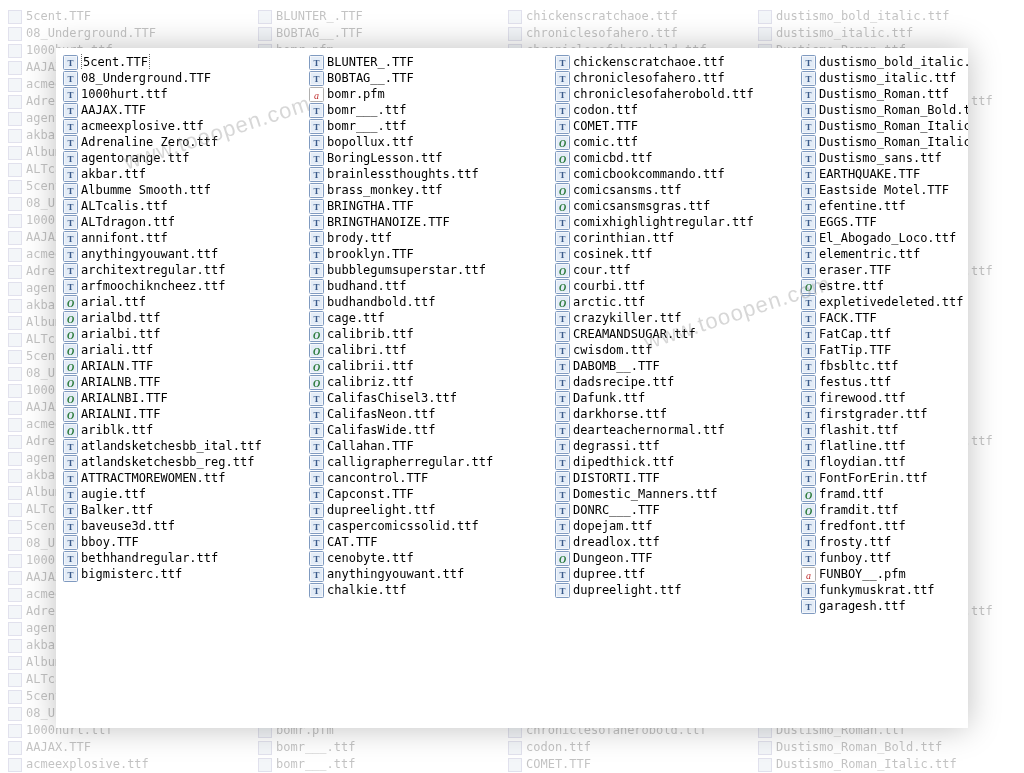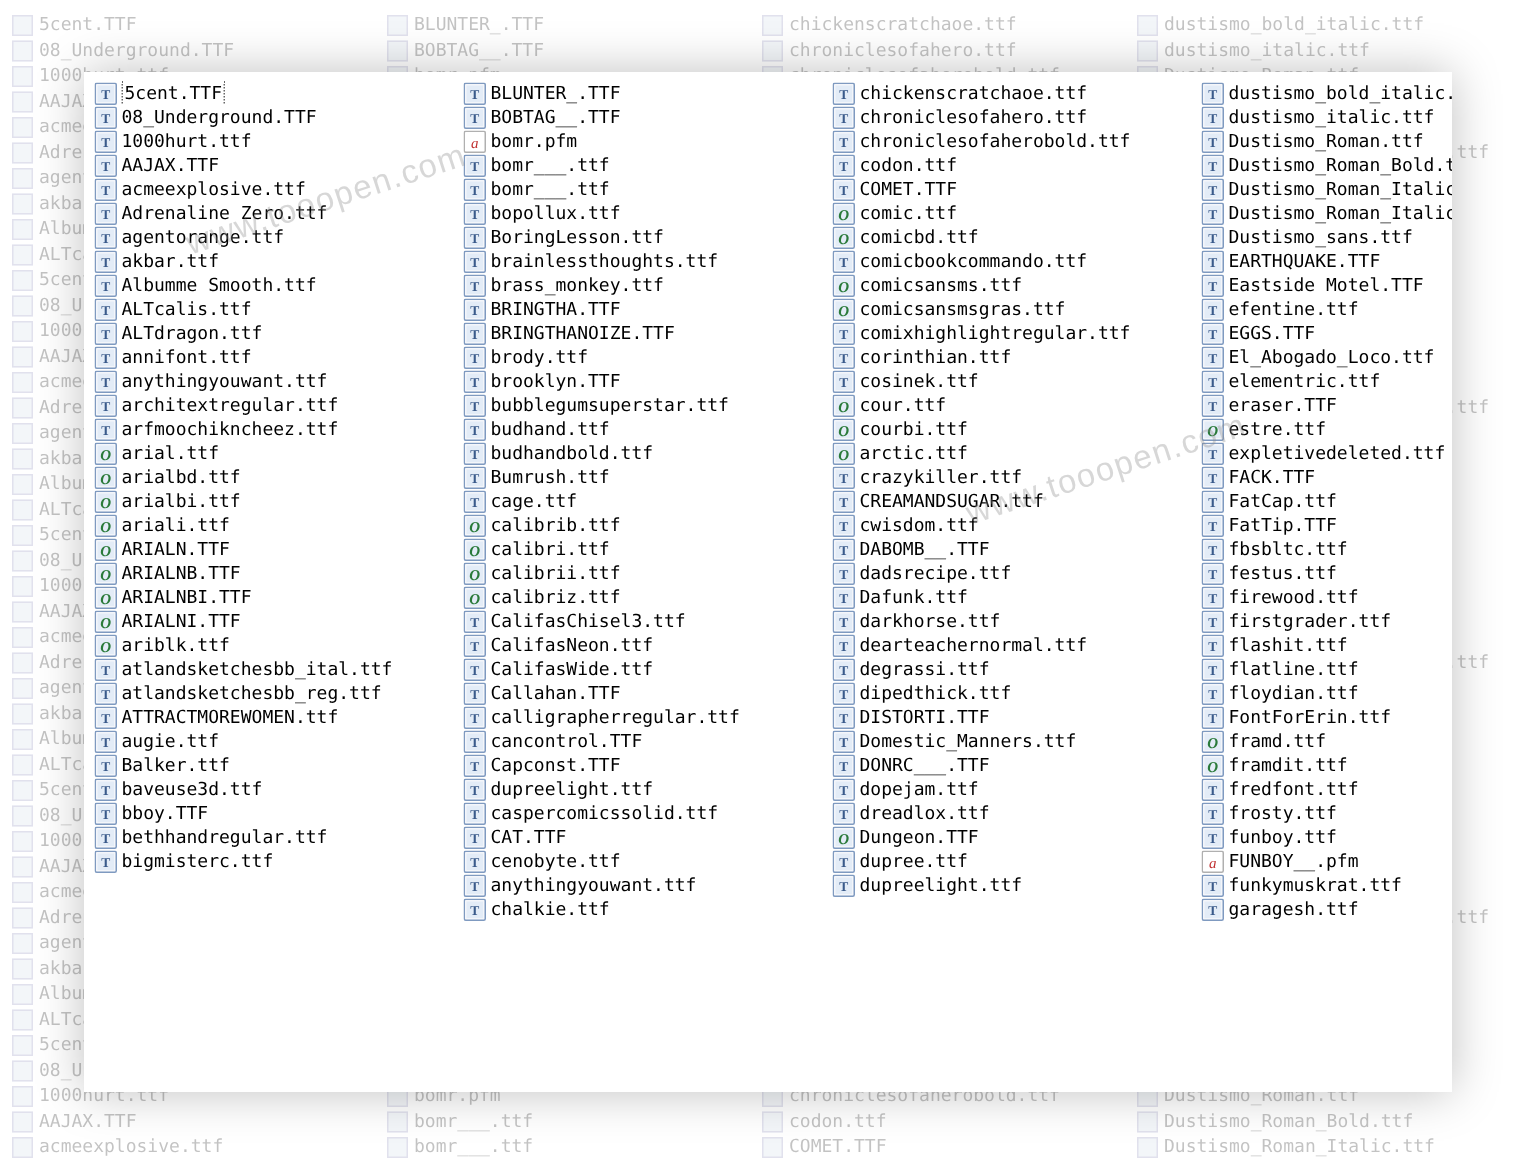--- a/index.html
+++ b/index.html
@@ -690,28 +690,20 @@
             </svg>
           </span>
           <span class="label">budhandbold.ttf</span>
         </div>
         <div class="item">
           <span class="icon">
             <svg width="15" height="15">
               <use href="#ico-T"></use>
             </svg>
           </span>
-          <span class="label">Bumrush.ttf</span>
-        </div>
-        <div class="item">
-          <span class="icon">
-            <svg width="15" height="15">
-              <use href="#ico-T"></use>
-            </svg>
-          </span>
           <span class="label">cage.ttf</span>
         </div>
         <div class="item">
           <span class="icon">
             <svg width="15" height="15">
               <use href="#ico-O"></use>
             </svg>
           </span>
           <span class="label">calibrib.ttf</span>
         </div>

